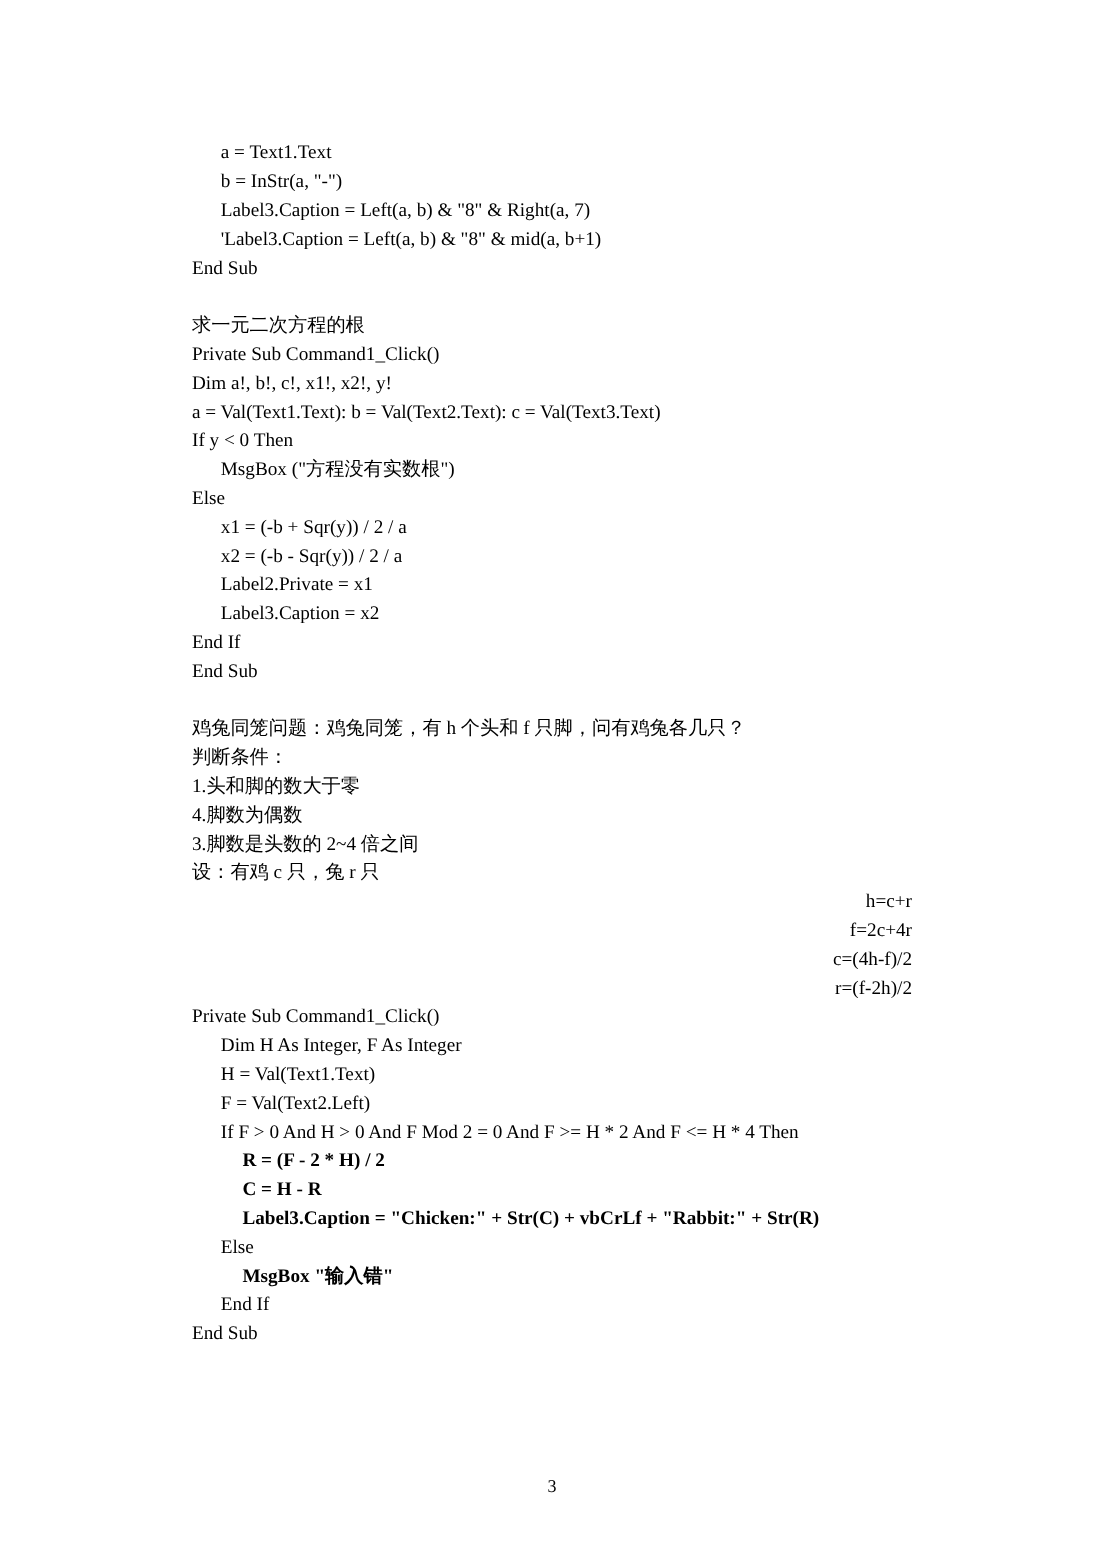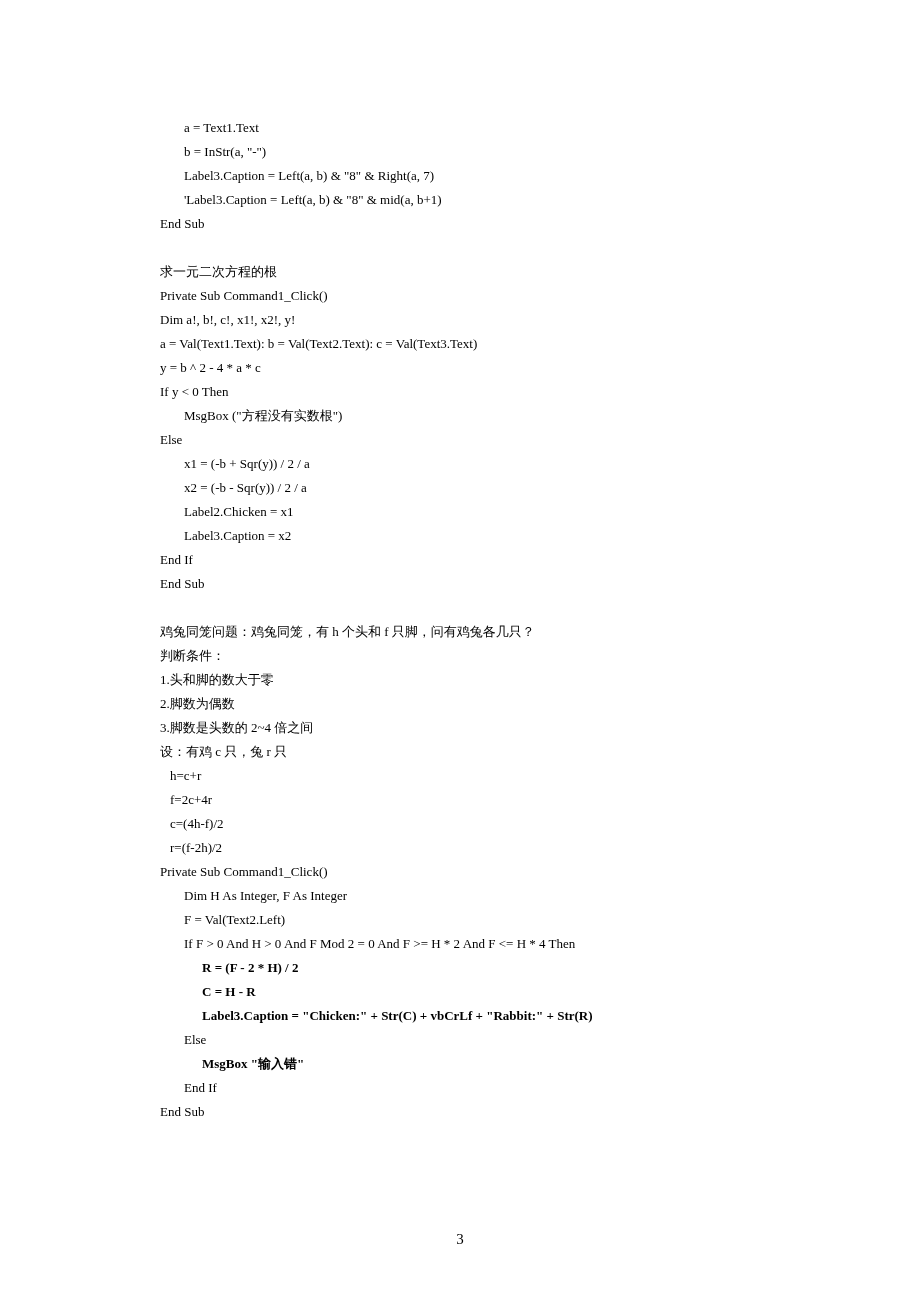--- a/index.html
+++ b/index.html
@@ -8,27 +8,27 @@
       font-family: "Times New Roman", "SimSun", serif;
       width: 920px;
       height: 1302px;
       position: relative;
     }
     .page-content {
       position: absolute;
       left: 160px;
       top: 116px;
       width: 600px;
-      font-size: 13px;
+      font-size: 16px;
       line-height: 24px;
       color: #000000;
     }
     .indent-1 { padding-left: 24px; }
     .indent-2 { padding-left: 42px; font-weight: bold; }
-    .indent-s { padding-left: 10px; }
+    .indent-s { padding-left: 10px; text-align: right; }
     .section-gap { margin-top: 24px; }
     .bold { font-weight: normal; }
     .line { white-space: pre; }
     .page-number {
       position: absolute;
       bottom: 54px;
       left: 0;
       width: 920px;
       text-align: center;
       font-size: 15px;
@@ -44,43 +44,43 @@
   <div class="line indent-1">a = Text1.Text</div>
   <div class="line indent-1">b = InStr(a, "-")</div>
   <div class="line indent-1">Label3.Caption = Left(a, b) &amp; "8" &amp; Right(a, 7)</div>
   <div class="line indent-1">'Label3.Caption = Left(a, b) &amp; "8" &amp; mid(a, b+1)</div>
   <div class="line">End Sub</div>
 
   <div class="line section-gap">求一元二次方程的根</div>
   <div class="line">Private Sub Command1_Click()</div>
   <div class="line">Dim a!, b!, c!, x1!, x2!, y!</div>
   <div class="line">a = Val(Text1.Text): b = Val(Text2.Text): c = Val(Text3.Text)</div>
-  <div class="line">y = b ^ 2 - 4 * a * c</div>
   <div class="line">If y &lt; 0 Then</div>
   <div class="line indent-1">MsgBox ("方程没有实数根")</div>
   <div class="line">Else</div>
   <div class="line indent-1">x1 = (-b + Sqr(y)) / 2 / a</div>
   <div class="line indent-1">x2 = (-b - Sqr(y)) / 2 / a</div>
-  <div class="line indent-1">Label2.Chicken = x1</div>
+  <div class="line indent-1">Label2.Private = x1</div>
   <div class="line indent-1">Label3.Caption = x2</div>
   <div class="line">End If</div>
   <div class="line">End Sub</div>
 
   <div class="line bold section-gap">鸡兔同笼问题：鸡兔同笼，有 h 个头和 f 只脚，问有鸡兔各几只？</div>
   <div class="line">判断条件：</div>
   <div class="line">1.头和脚的数大于零</div>
-  <div class="line">2.脚数为偶数</div>
+  <div class="line">4.脚数为偶数</div>
   <div class="line">3.脚数是头数的 2~4 倍之间</div>
   <div class="line">设：有鸡 c 只，兔 r 只</div>
   <div class="line indent-s">h=c+r</div>
   <div class="line indent-s">f=2c+4r</div>
   <div class="line indent-s">c=(4h-f)/2</div>
   <div class="line indent-s">r=(f-2h)/2</div>
   <div class="line">Private Sub Command1_Click()</div>
   <div class="line indent-1">Dim H As Integer, F As Integer</div>
+  <div class="line indent-1">H = Val(Text1.Text)</div>
   <div class="line indent-1">F = Val(Text2.Left)</div>
   <div class="line indent-1">If F &gt; 0 And H &gt; 0 And F Mod 2 = 0 And F &gt;= H * 2 And F &lt;= H * 4 Then</div>
   <div class="line indent-2">R = (F - 2 * H) / 2</div>
   <div class="line indent-2">C = H - R</div>
   <div class="line indent-2">Label3.Caption = "Chicken:" + Str(C) + vbCrLf + "Rabbit:" + Str(R)</div>
   <div class="line indent-1">Else</div>
   <div class="line indent-2">MsgBox "输入错"</div>
   <div class="line indent-1">End If</div>
   <div class="line">End Sub</div>
 

